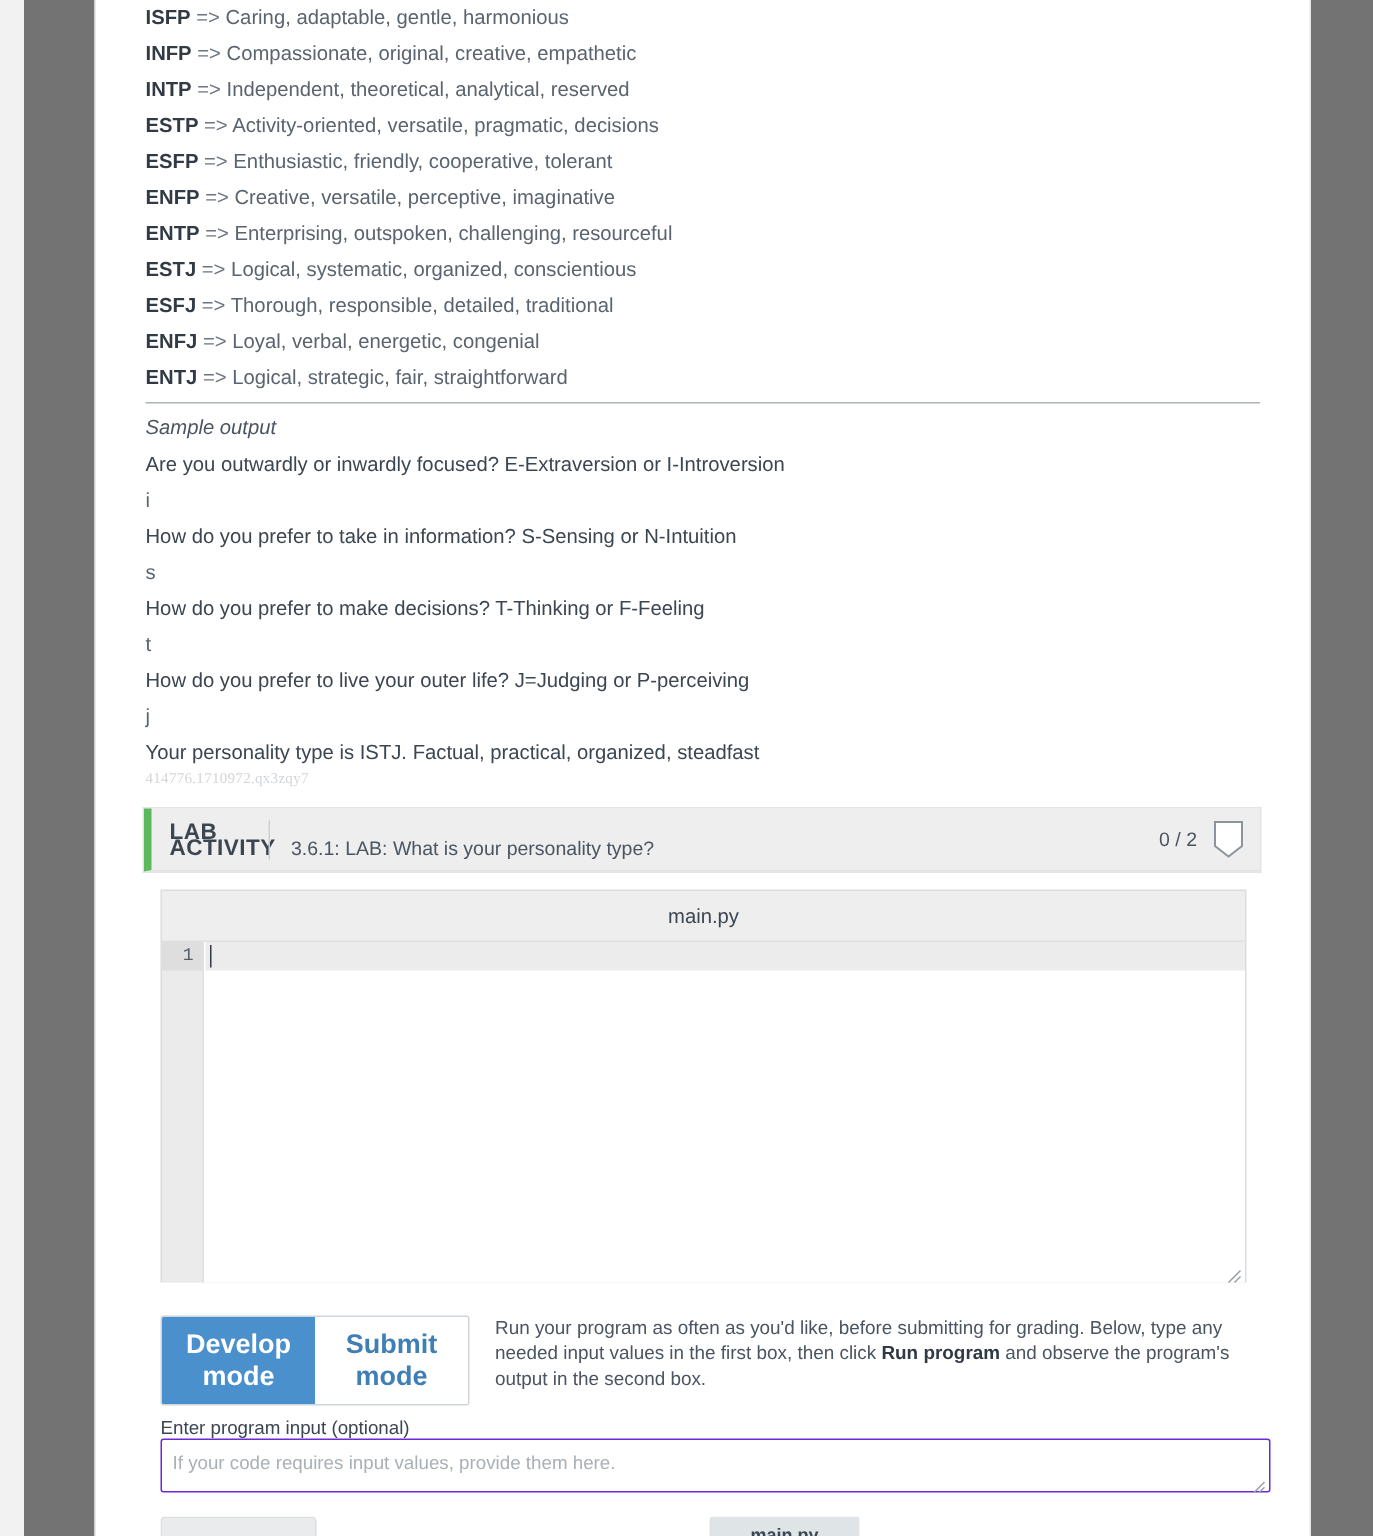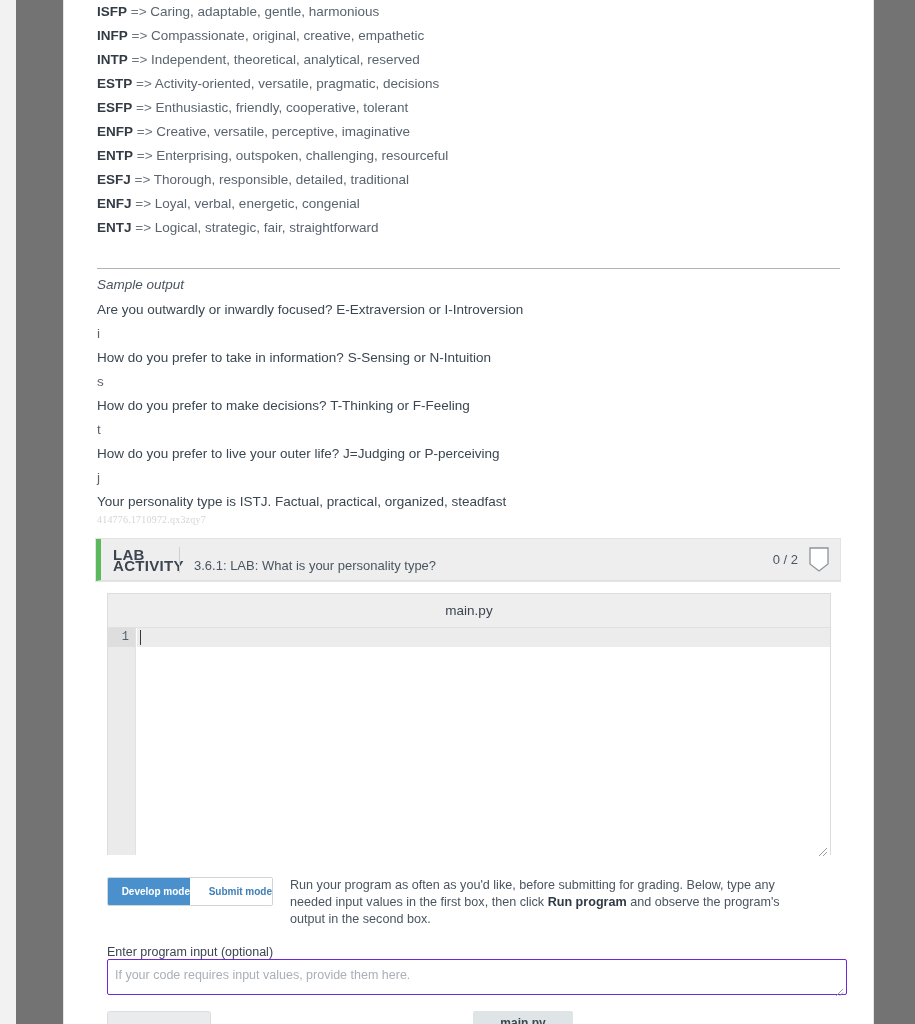--- a/index.html
+++ b/index.html
@@ -242,25 +242,25 @@
     align-items: flex-start;
   }
   .mode-group {
     display: flex;
     border: 1px solid #cfd5da;
     border-radius: 2px;
     overflow: hidden;
     flex: none;
   }
   .mode-btn {
-    font-size: 10px;
+    font-size: 18px;
     font-weight: bold;
     padding: 8px 0;
-    width: 82px;
-    text-align: right;
+    width: 102px;
+    text-align: center;
     cursor: pointer;
     box-sizing: border-box;
   }
   .mode-btn.active {
     background: #4a90cc;
     color: #ffffff;
   }
   .mode-btn.inactive {
     background: #ffffff;
     color: #3f7fb5;
@@ -395,20 +395,25 @@
       </div>
       <div class="type-line">
         <span class="type-code">ENFP</span>
         <span class="type-arrow">=&gt;</span>
         <span class="type-desc">Creative, versatile, perceptive, imaginative</span>
       </div>
       <div class="type-line">
         <span class="type-code">ENTP</span>
         <span class="type-arrow">=&gt;</span>
         <span class="type-desc">Enterprising, outspoken, challenging, resourceful</span>
+      </div>
+      <div class="type-line">
+        <span class="type-code">ESTJ</span>
+        <span class="type-arrow">=&gt;</span>
+        <span class="type-desc">Logical, systematic, organized, conscientious</span>
       </div>
       <div class="type-line">
         <span class="type-code">ESFJ</span>
         <span class="type-arrow">=&gt;</span>
         <span class="type-desc">Thorough, responsible, detailed, traditional</span>
       </div>
       <div class="type-line">
         <span class="type-code">ENFJ</span>
         <span class="type-arrow">=&gt;</span>
         <span class="type-desc">Loyal, verbal, energetic, congenial</span>

